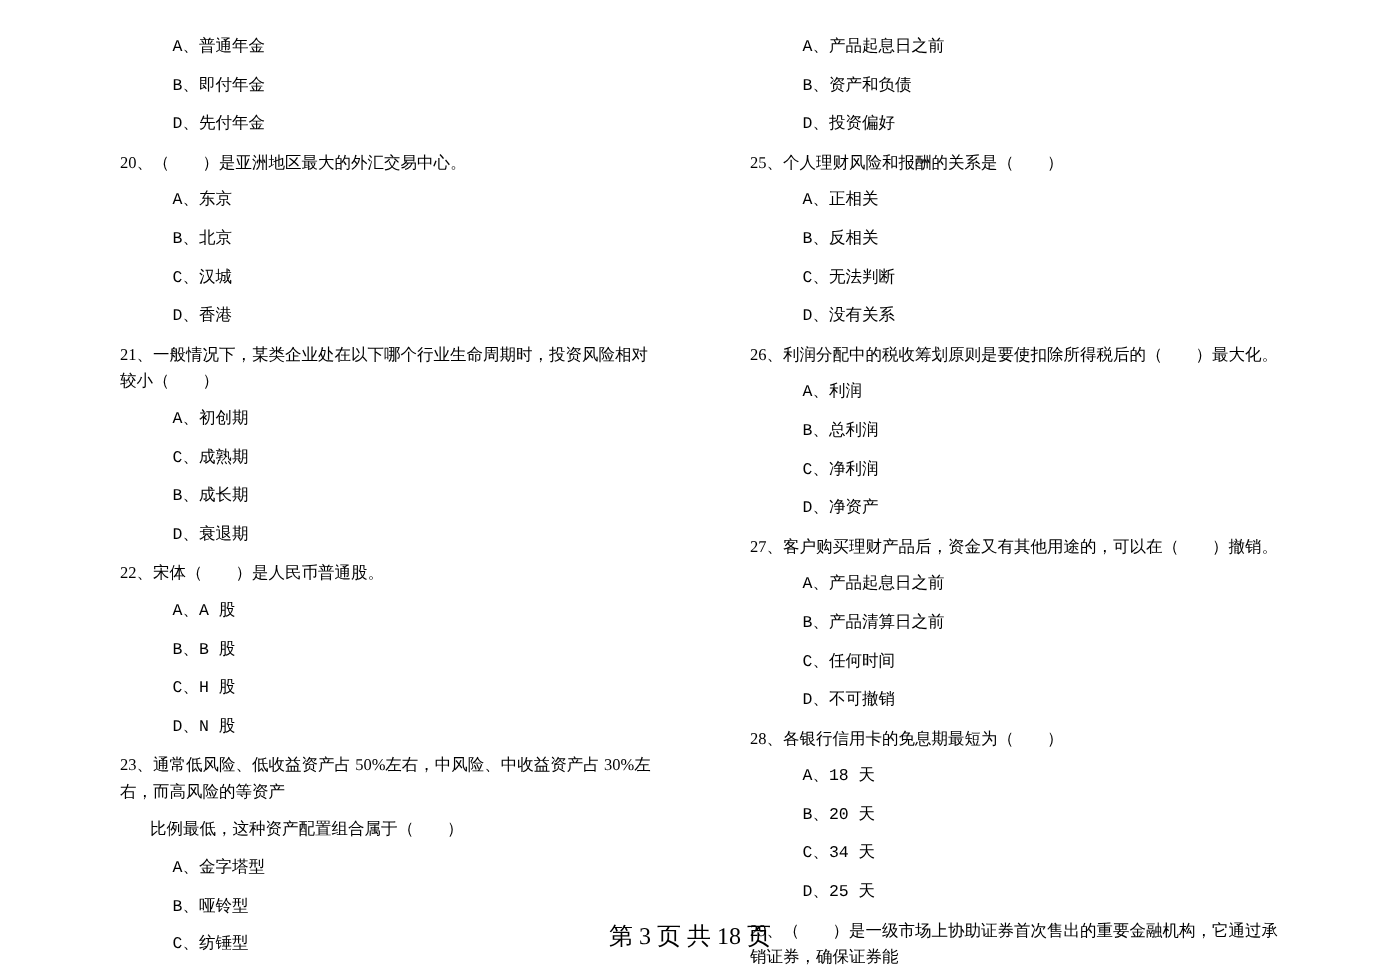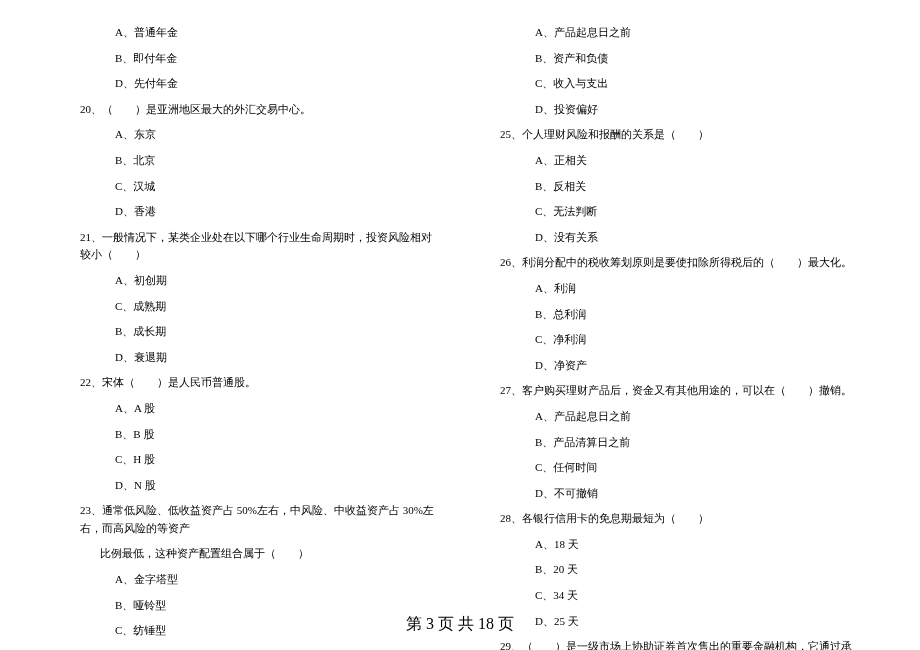--- a/index.html
+++ b/index.html
@@ -27,20 +27,21 @@
     }
     .column.left {
       padding-right: 20px;
     }
     .column.right {
       padding-left: 20px;
     }
     .option {
       padding: 4px 0 4px 55px;
       line-height: 1.6;
+      font-family: Liberation Mono, monospace;
     }
     .question {
       padding: 4px 0 4px 20px;
       line-height: 1.6;
     }
     .question-cont {
       padding: 4px 0 4px 40px;
       line-height: 1.6;
     }
     .footer {
@@ -83,21 +84,20 @@
     <div class="question-cont">比例最低，这种资产配置组合属于（　　）</div>
     <div class="option">A、金字塔型</div>
     <div class="option">B、哑铃型</div>
     <div class="option">C、纺锤型</div>
 
   </div>
 
   <div class="column right">
     <div class="option">A、产品起息日之前</div>
     <div class="option">B、资产和负债</div>
-    <div class="option">C、收入与支出</div>
     <div class="option">D、投资偏好</div>
 
     <div class="question">25、个人理财风险和报酬的关系是（　　）</div>
     <div class="option">A、正相关</div>
     <div class="option">B、反相关</div>
     <div class="option">C、无法判断</div>
     <div class="option">D、没有关系</div>
 
     <div class="question">26、利润分配中的税收筹划原则是要使扣除所得税后的（　　）最大化。</div>
     <div class="option">A、利润</div>

